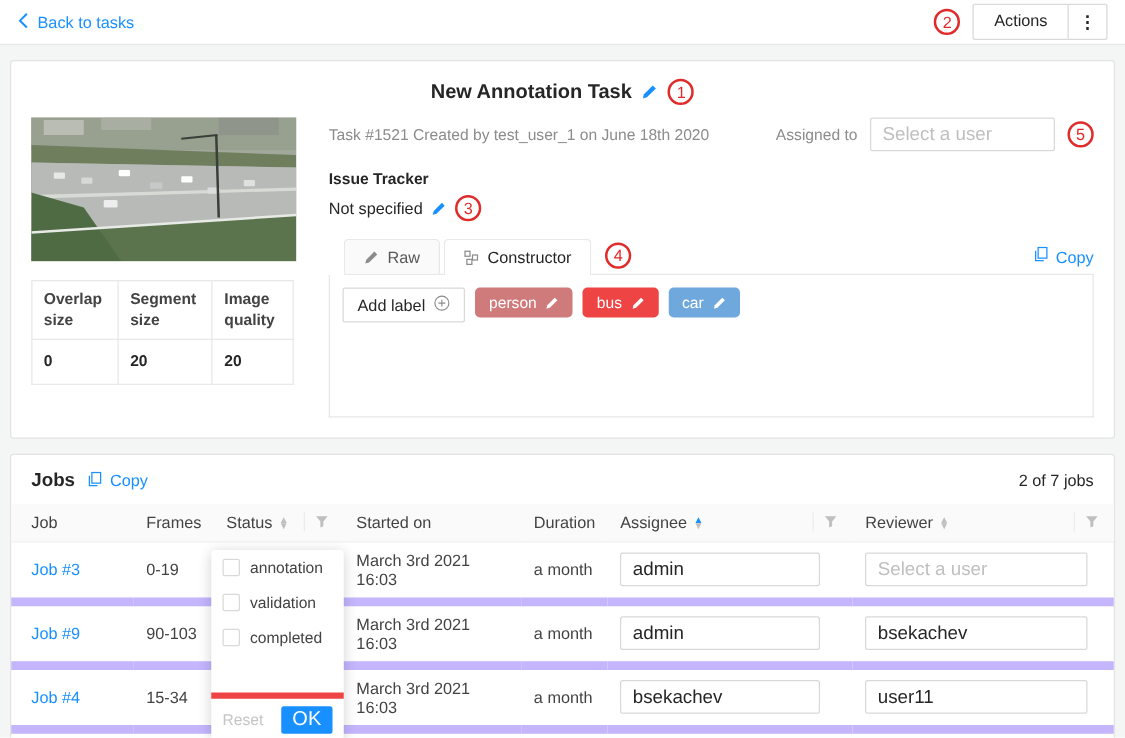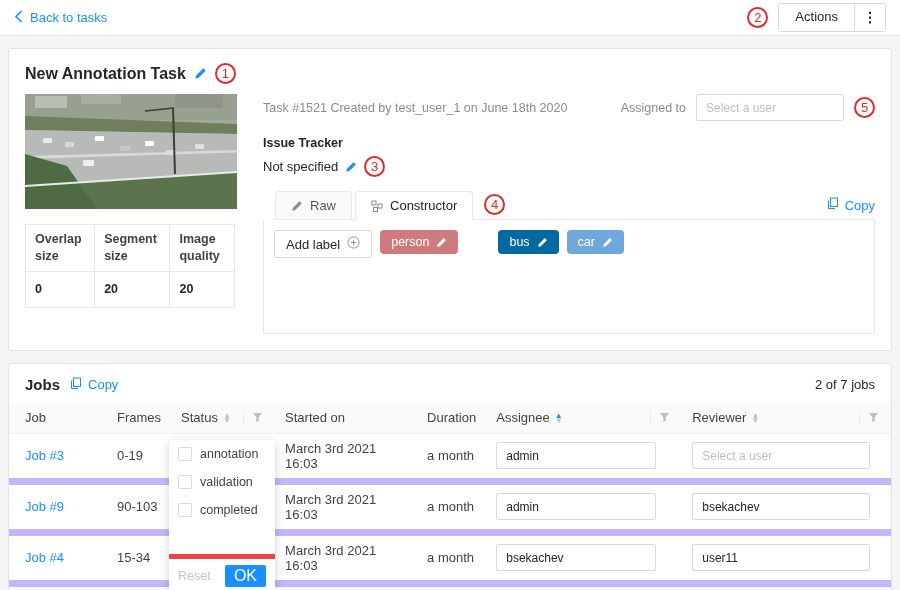--- a/index.html
+++ b/index.html
@@ -30,21 +30,21 @@
     color:#e02b2b; font-size:13px; font-weight:500; background:transparent;
   }
 
   
   .card {
     background:#fff; border:1px solid #e3e3e3; border-radius:3px;
     margin:12px 8px;
   }
   .task-card { min-height:292px; padding:14px 16px 16px; }
 
-  .task-title-row { display:flex; align-items:center; gap:8px; margin-bottom:10px; }
+  .task-title-row { display:flex; align-items:center; gap:8px; margin-bottom:10px;justify-content:center; }
   .task-title { font-size:16px; font-weight:600; color:#262626; }
   .edit-pencil { color:#1890ff; display:inline-flex; cursor:pointer; }
   .edit-pencil svg, .pencil-white svg { display:block; }
 
   .task-body { display:flex; gap:26px; }
   .task-left { width:212px; flex:none; }
   .thumb { width:212px; height:115px; overflow:hidden; background:#9aa193; }
 
   .params-table { border-collapse:collapse; width:210px; margin-top:15px; }
   .params-table th, .params-table td {
@@ -53,21 +53,21 @@
   }
   .params-table td { padding:9px; color:#262626; }
 
   .task-right { flex:1; display:flex; flex-direction:column; min-width:0; }
   .meta-row { display:flex; align-items:center; justify-content:space-between; }
   .task-meta { color:#8c8c8c; font-size:12.5px; }
   .assigned-group { display:flex; align-items:center; gap:10px; }
   .assigned-label { color:#8c8c8c; font-size:12.5px; }
   .user-input {
     border:1px solid #d9d9d9; border-radius:2px; height:27px; padding:0 9px;
-    font-size:12px; color:#262626; font-family:"Liberation Sans", sans-serif; outline:none; background:#fff;
+    font-size:15px; color:#262626; font-family:"Liberation Sans", sans-serif; outline:none; background:#fff;
   }
   .user-input::placeholder { color:#bfbfbf; }
   .assignee-top { width:148px; }
 
   .issue-block { margin-top:15px; }
   .issue-label { font-weight:700; font-size:12.5px; color:#262626; }
   .issue-value-row { margin-top:6px; display:flex; align-items:center; gap:7px; font-size:13px; }
 
   .tabs-row { margin-top:13px; display:flex; align-items:flex-end; border-bottom:1px solid #e8e8e8;margin-left:12px; }
   .tab {
@@ -283,21 +283,21 @@
         </button>
 
         <span class="chip" style="background: rgb(208, 123, 123);">
           <span>person</span>
           <span class="pencil-white">
             <svg width="11" height="11" viewBox="0 0 12 12">
                 <path d="M8.5 1.2l2.3 2.3L4.2 10l-3 .8.8-3z" fill="currentColor"></path>
               </svg>
           </span>
         </span>
-        <span class="chip" style="background: #0369a1; margin-left: 32px;">
+        <span class="chip" style="background: #ef4444;">
           <span>bus</span>
           <span class="pencil-white">
             <svg width="11" height="11" viewBox="0 0 12 12">
                 <path d="M8.5 1.2l2.3 2.3L4.2 10l-3 .8.8-3z" fill="currentColor"></path>
               </svg>
           </span>
         </span>
         <span class="chip" style="background: rgb(111, 168, 220);">
           <span>car</span>
           <span class="pencil-white">

